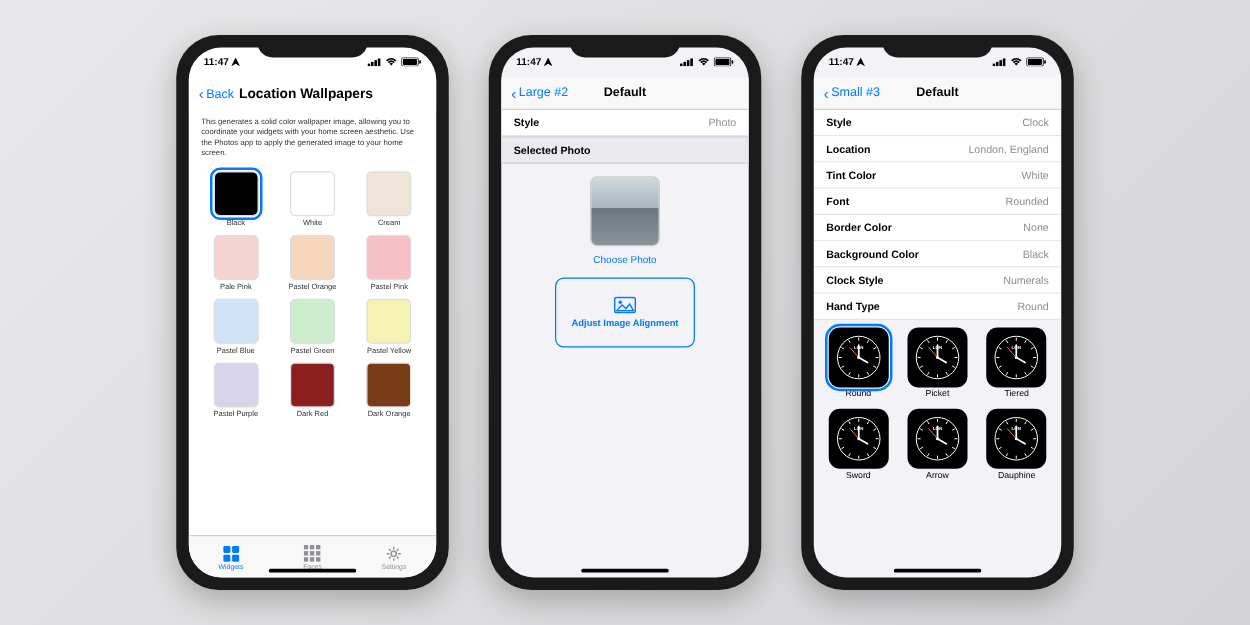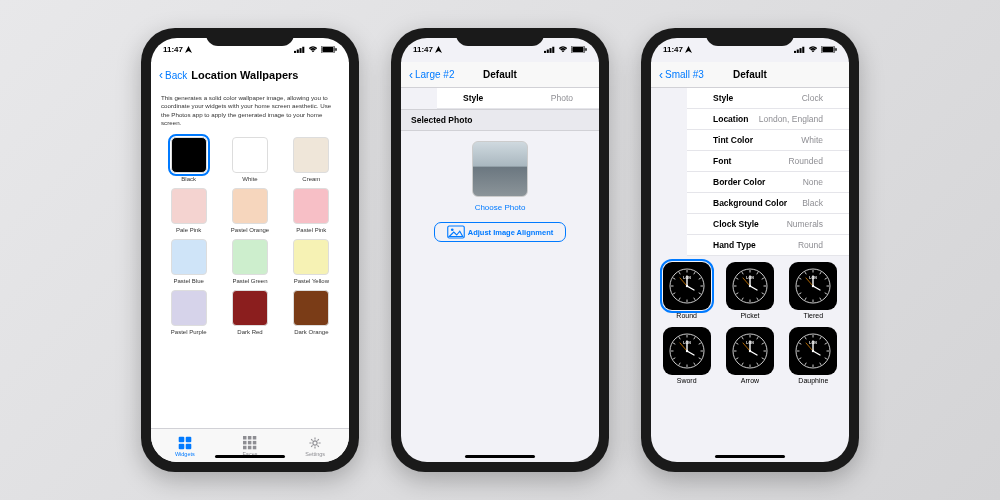--- a/index.html
+++ b/index.html
@@ -70,32 +70,31 @@
     position: absolute; bottom: 4px; left: 50%; transform: translateX(-50%);
     width: 70px; height: 3px; background: #000; border-radius: 2px;
   }
   
   .section-header {
     font-size: 8.5px; font-weight: 600; padding: 5px 10px;
     background: #e9e9ee; border-top: .5px solid #d1d1d6; border-bottom: .5px solid #d1d1d6;
   }
   .list-row {
     display: flex; justify-content: space-between; align-items: center;
-    padding: 5px 26px; background: #fff; border-bottom: .5px solid #e5e5ea;
+    padding: 5px 10px; background: #fff; border-bottom: .5px solid #e5e5ea;
     font-size: 8.5px;
-    margin-left: 36px;
   }
   .list-key { font-weight: 600; color: #000; }
   .list-val { color: #8e8e93; }
   .photo-area { flex: 1; display: flex; flex-direction: column; align-items: center; padding-top: 10px; gap: 6px; }
   .photo-thumb { width: 56px; height: 56px; border-radius: 6px; background: linear-gradient(180deg,#cfd9df 0%,#a9b7bf 45%,#6b7780 46%,#8b9499 100%); border: 1px solid #ccc; }
   .choose-photo { font-size: 8px; color: #007aff; font-weight: 500; }
   .adjust-btn {
-    margin-top: 4px; padding: 2px 12px; border: 1.5px solid #007aff; border-radius: 7px;
-    display: flex; align-items: center; gap: 3px;
+    margin-top: 4px; padding: 14px 12px; border: 1.5px solid #007aff; border-radius: 7px;
+    display: flex; flex-direction: column; align-items: center; gap: 3px;
     color: #007aff; font-size: 7.5px; font-weight: 600;
   }
   .adjust-icon { width: 18px; height: 14px; }
   
   .clock-scroll { flex: 1; overflow: hidden; padding: 6px 8px 0; }
   .clock-grid { display: grid; grid-template-columns: repeat(3, 1fr); gap: 4px 8px; }
   .clock-item { display: flex; flex-direction: column; align-items: center; gap: 2px; }
   .clock-tile {
     width: 48px; height: 48px; background: #000; border-radius: 9px;
     display: flex; align-items: center; justify-content: center; position: relative;

